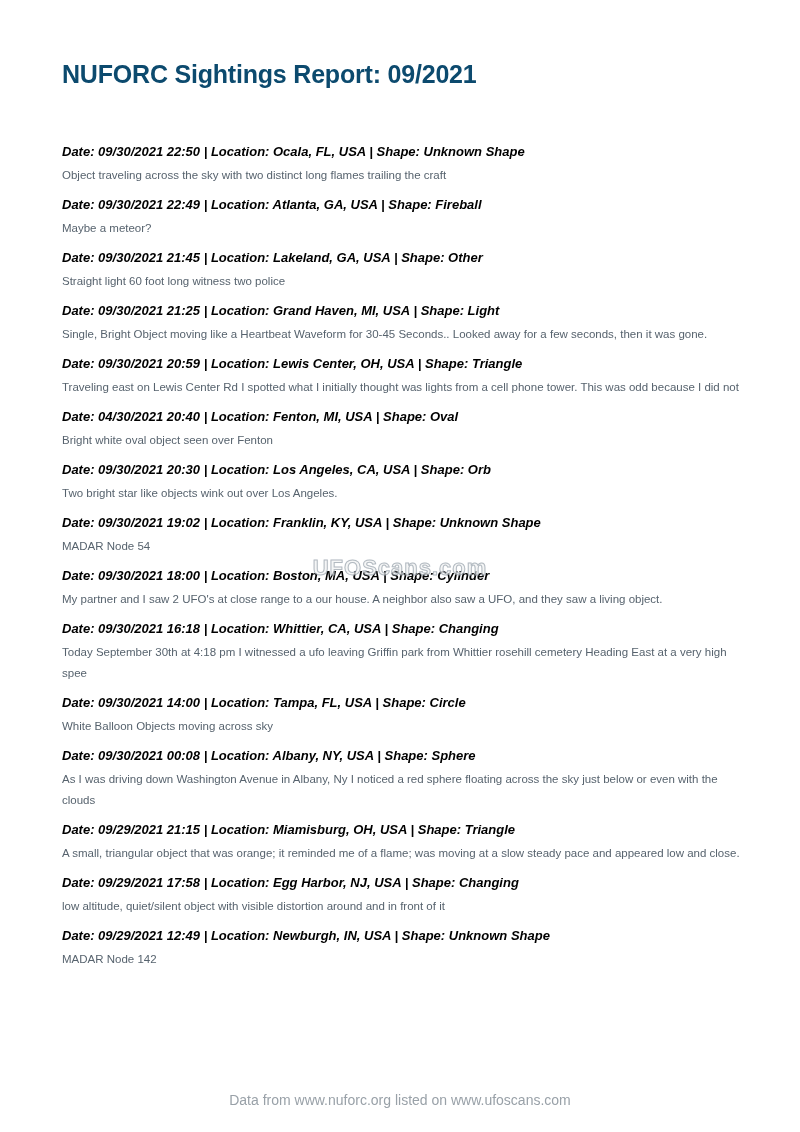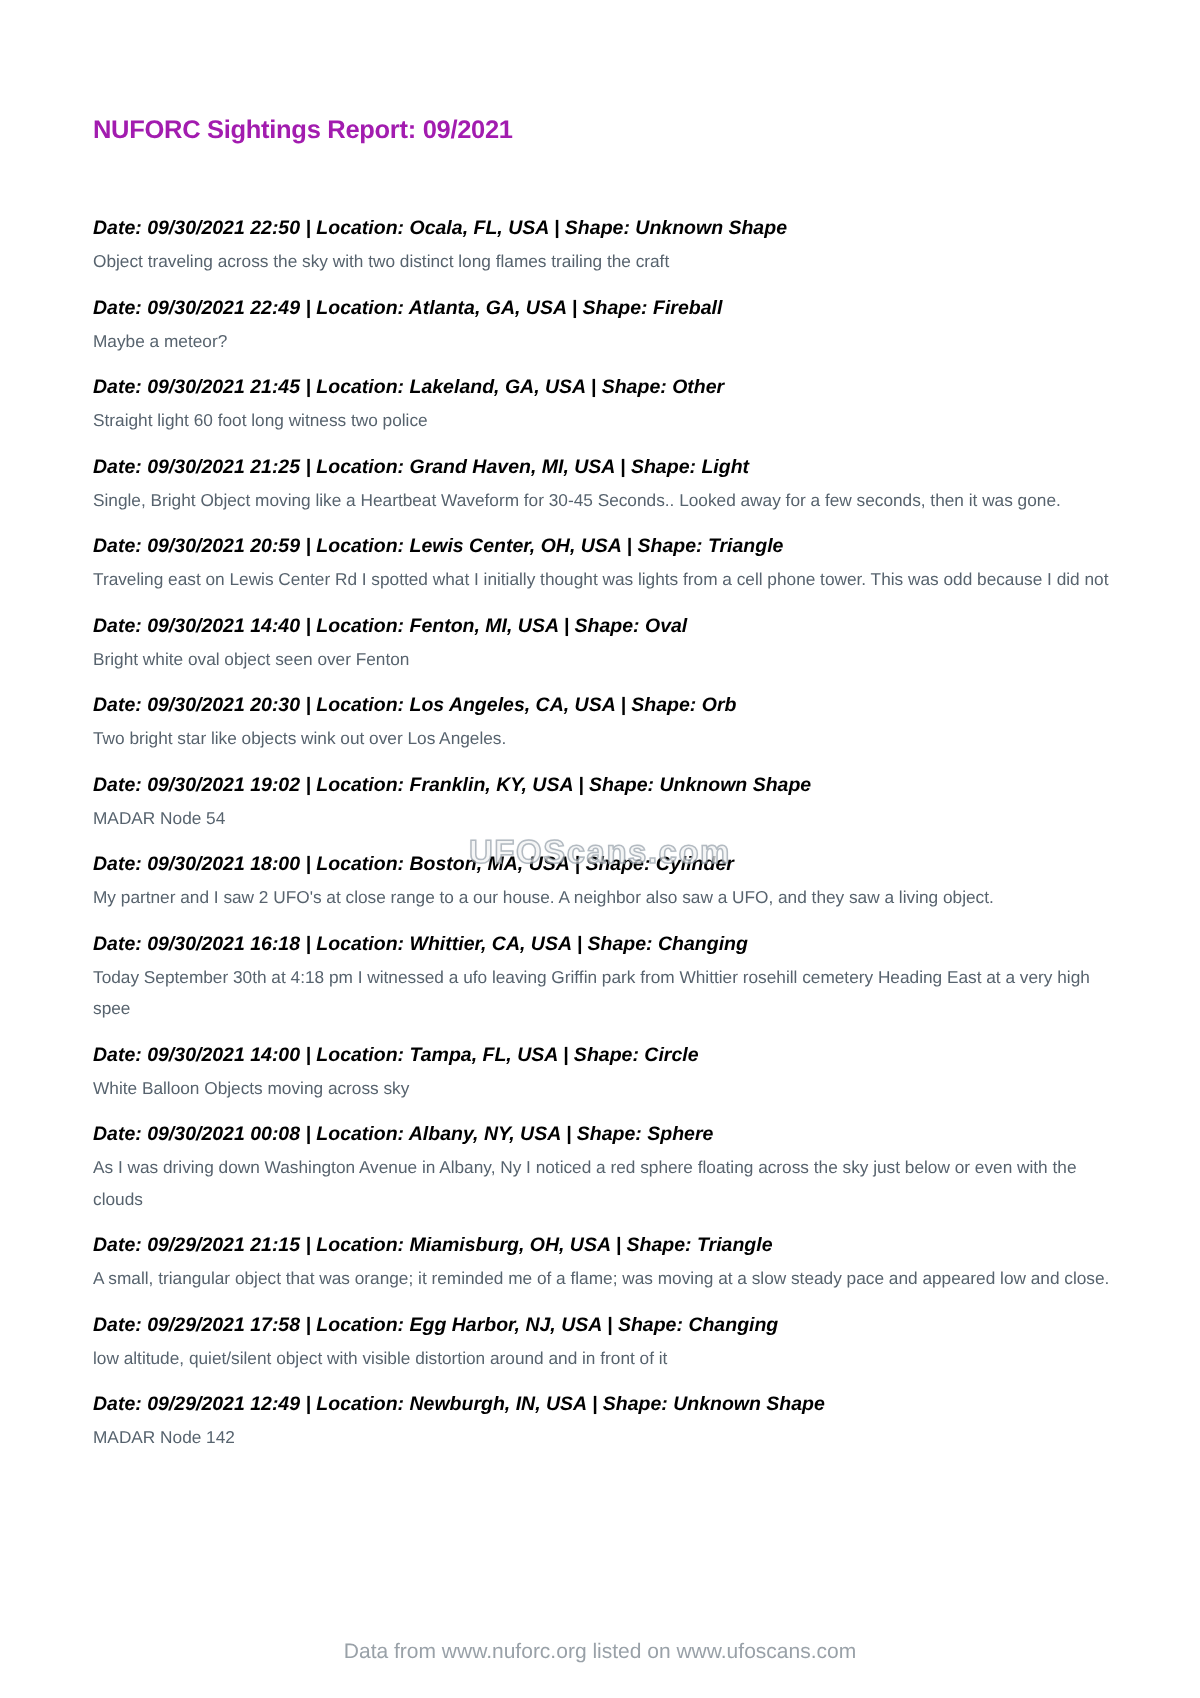--- a/index.html
+++ b/index.html
@@ -11,27 +11,27 @@
     position: relative;
     width: 800px;
     height: 1132px;
     background: #ffffff;
     overflow: hidden;
     font-family: "Liberation Sans", sans-serif;
   }
   .report-title {
     position: absolute;
     left: 62px;
-    top: 72px;
+    top: 59px;
     width: 700px;
     margin: 0;
-    font-size: 17px;
+    font-size: 25px;
     font-weight: bold;
     letter-spacing: -0.2px;
-    color: #a21caf;
+    color: #0c4a6e;
     line-height: 30px;
   }
   .entries {
     position: absolute;
     left: 62px;
     top: 144px;
     width: 680px;
   }
   .entry {
     margin: 0 0 11px 0;
@@ -107,21 +107,21 @@
       <p class="entry-header">Date: 09/30/2021 21:25 | Location: Grand Haven, MI, USA | Shape: Light</p>
       <p class="entry-body">Single, Bright Object moving like a Heartbeat Waveform for 30-45 Seconds.. Looked away for a few seconds, then it was gone.</p>
     </div>
 
     <div class="entry">
       <p class="entry-header">Date: 09/30/2021 20:59 | Location: Lewis Center, OH, USA | Shape: Triangle</p>
       <p class="entry-body">Traveling east on Lewis Center Rd I spotted what I initially thought was lights from a cell phone tower. This was odd because I did not</p>
     </div>
 
     <div class="entry">
-      <p class="entry-header">Date: 09/30/2021 14:40 | Location: Fenton, MI, USA | Shape: Oval</p>
+      <p class="entry-header">Date: 04/30/2021 20:40 | Location: Fenton, MI, USA | Shape: Oval</p>
       <p class="entry-body">Bright white oval object seen over Fenton</p>
     </div>
 
     <div class="entry">
       <p class="entry-header">Date: 09/30/2021 20:30 | Location: Los Angeles, CA, USA | Shape: Orb</p>
       <p class="entry-body">Two bright star like objects wink out over Los Angeles.</p>
     </div>
 
     <div class="entry">
       <p class="entry-header">Date: 09/30/2021 19:02 | Location: Franklin, KY, USA | Shape: Unknown Shape</p>

